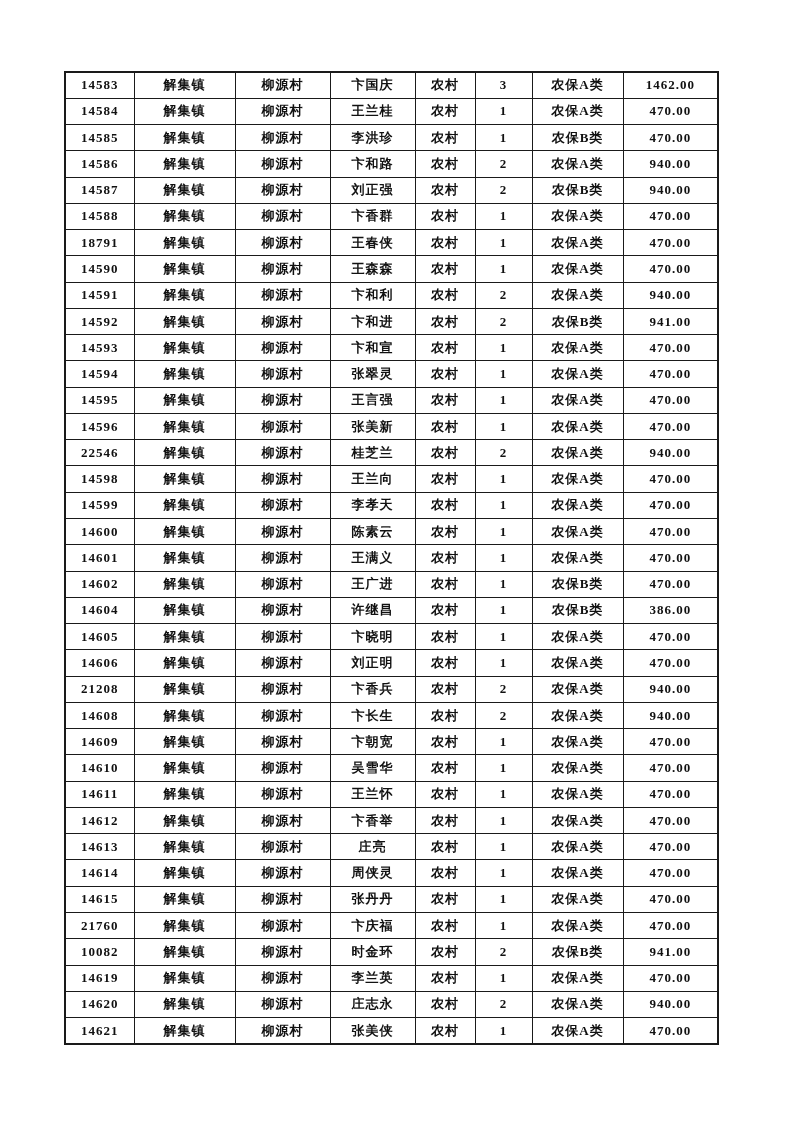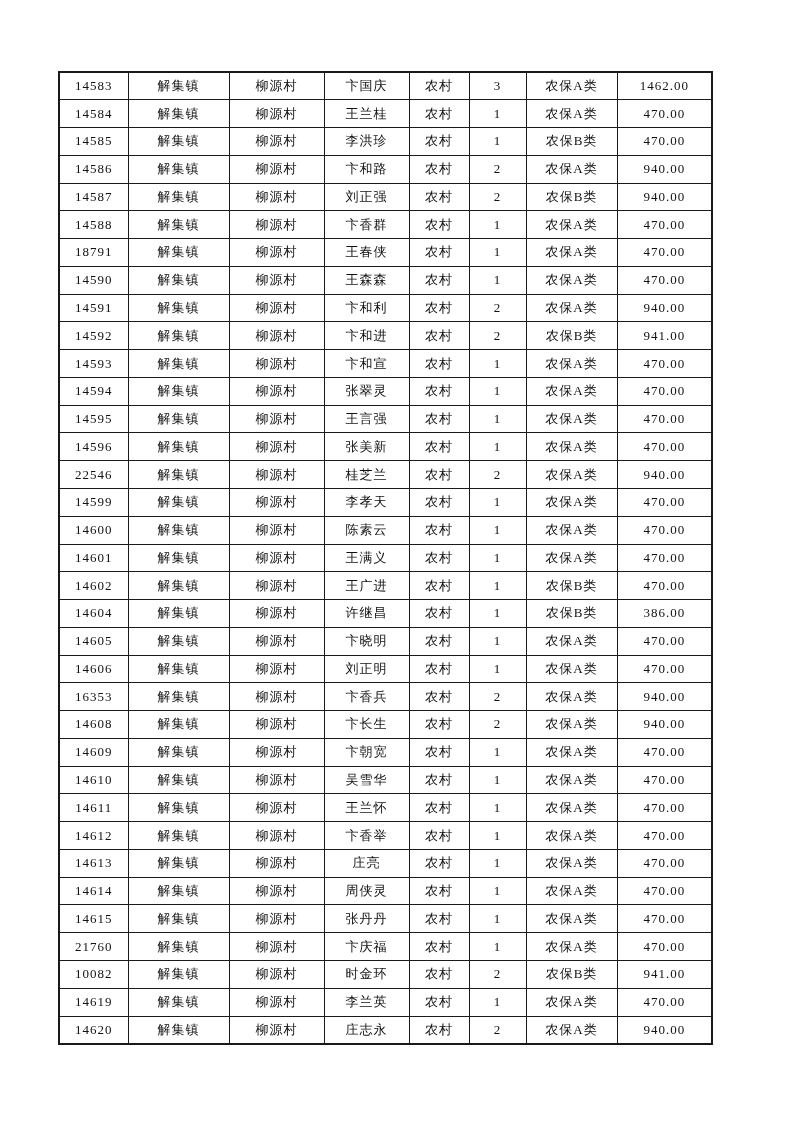--- a/index.html
+++ b/index.html
@@ -11,27 +11,28 @@
   }
   .page {
     position: relative;
     width: 793px;
     height: 1122px;
     background: #ffffff;
     overflow: hidden;
   }
   table.data-table {
     position: absolute;
-    left: 58px;
+    left: 64px;
     top: 71px;
     width: 653px;
     height: 974px;
     border-collapse: collapse;
     table-layout: fixed;
     border: 2px solid #1a1a1a;
+    font-weight: bold;
   }
   table.data-table td {
     border: 1px solid #1a1a1a;
     text-align: center;
     vertical-align: middle;
     font-size: 13px;
     color: #111111;
     letter-spacing: 1px;
     white-space: nowrap;
     overflow: hidden;
@@ -208,20 +209,30 @@
           <td class="num">22546</td>
           <td>解集镇</td>
           <td>柳源村</td>
           <td>桂芝兰</td>
           <td>农村</td>
           <td class="num">2</td>
           <td>农保A类</td>
           <td class="num">940.00</td>
         </tr>
         <tr>
+          <td class="num">14598</td>
+          <td>解集镇</td>
+          <td>柳源村</td>
+          <td>王兰向</td>
+          <td>农村</td>
+          <td class="num">1</td>
+          <td>农保A类</td>
+          <td class="num">470.00</td>
+        </tr>
+        <tr>
           <td class="num">14599</td>
           <td>解集镇</td>
           <td>柳源村</td>
           <td>李孝天</td>
           <td>农村</td>
           <td class="num">1</td>
           <td>农保A类</td>
           <td class="num">470.00</td>
         </tr>
         <tr>
@@ -278,21 +289,21 @@
           <td class="num">14606</td>
           <td>解集镇</td>
           <td>柳源村</td>
           <td>刘正明</td>
           <td>农村</td>
           <td class="num">1</td>
           <td>农保A类</td>
           <td class="num">470.00</td>
         </tr>
         <tr>
-          <td class="num">16353</td>
+          <td class="num">21208</td>
           <td>解集镇</td>
           <td>柳源村</td>
           <td>卞香兵</td>
           <td>农村</td>
           <td class="num">2</td>
           <td>农保A类</td>
           <td class="num">940.00</td>
         </tr>
         <tr>
           <td class="num">14608</td>
@@ -406,16 +417,26 @@
         </tr>
         <tr>
           <td class="num">14620</td>
           <td>解集镇</td>
           <td>柳源村</td>
           <td>庄志永</td>
           <td>农村</td>
           <td class="num">2</td>
           <td>农保A类</td>
           <td class="num">940.00</td>
+        </tr>
+        <tr>
+          <td class="num">14621</td>
+          <td>解集镇</td>
+          <td>柳源村</td>
+          <td>张美侠</td>
+          <td>农村</td>
+          <td class="num">1</td>
+          <td>农保A类</td>
+          <td class="num">470.00</td>
         </tr>
       </tbody>
   </table>
 </div>
 
 </body></html>

